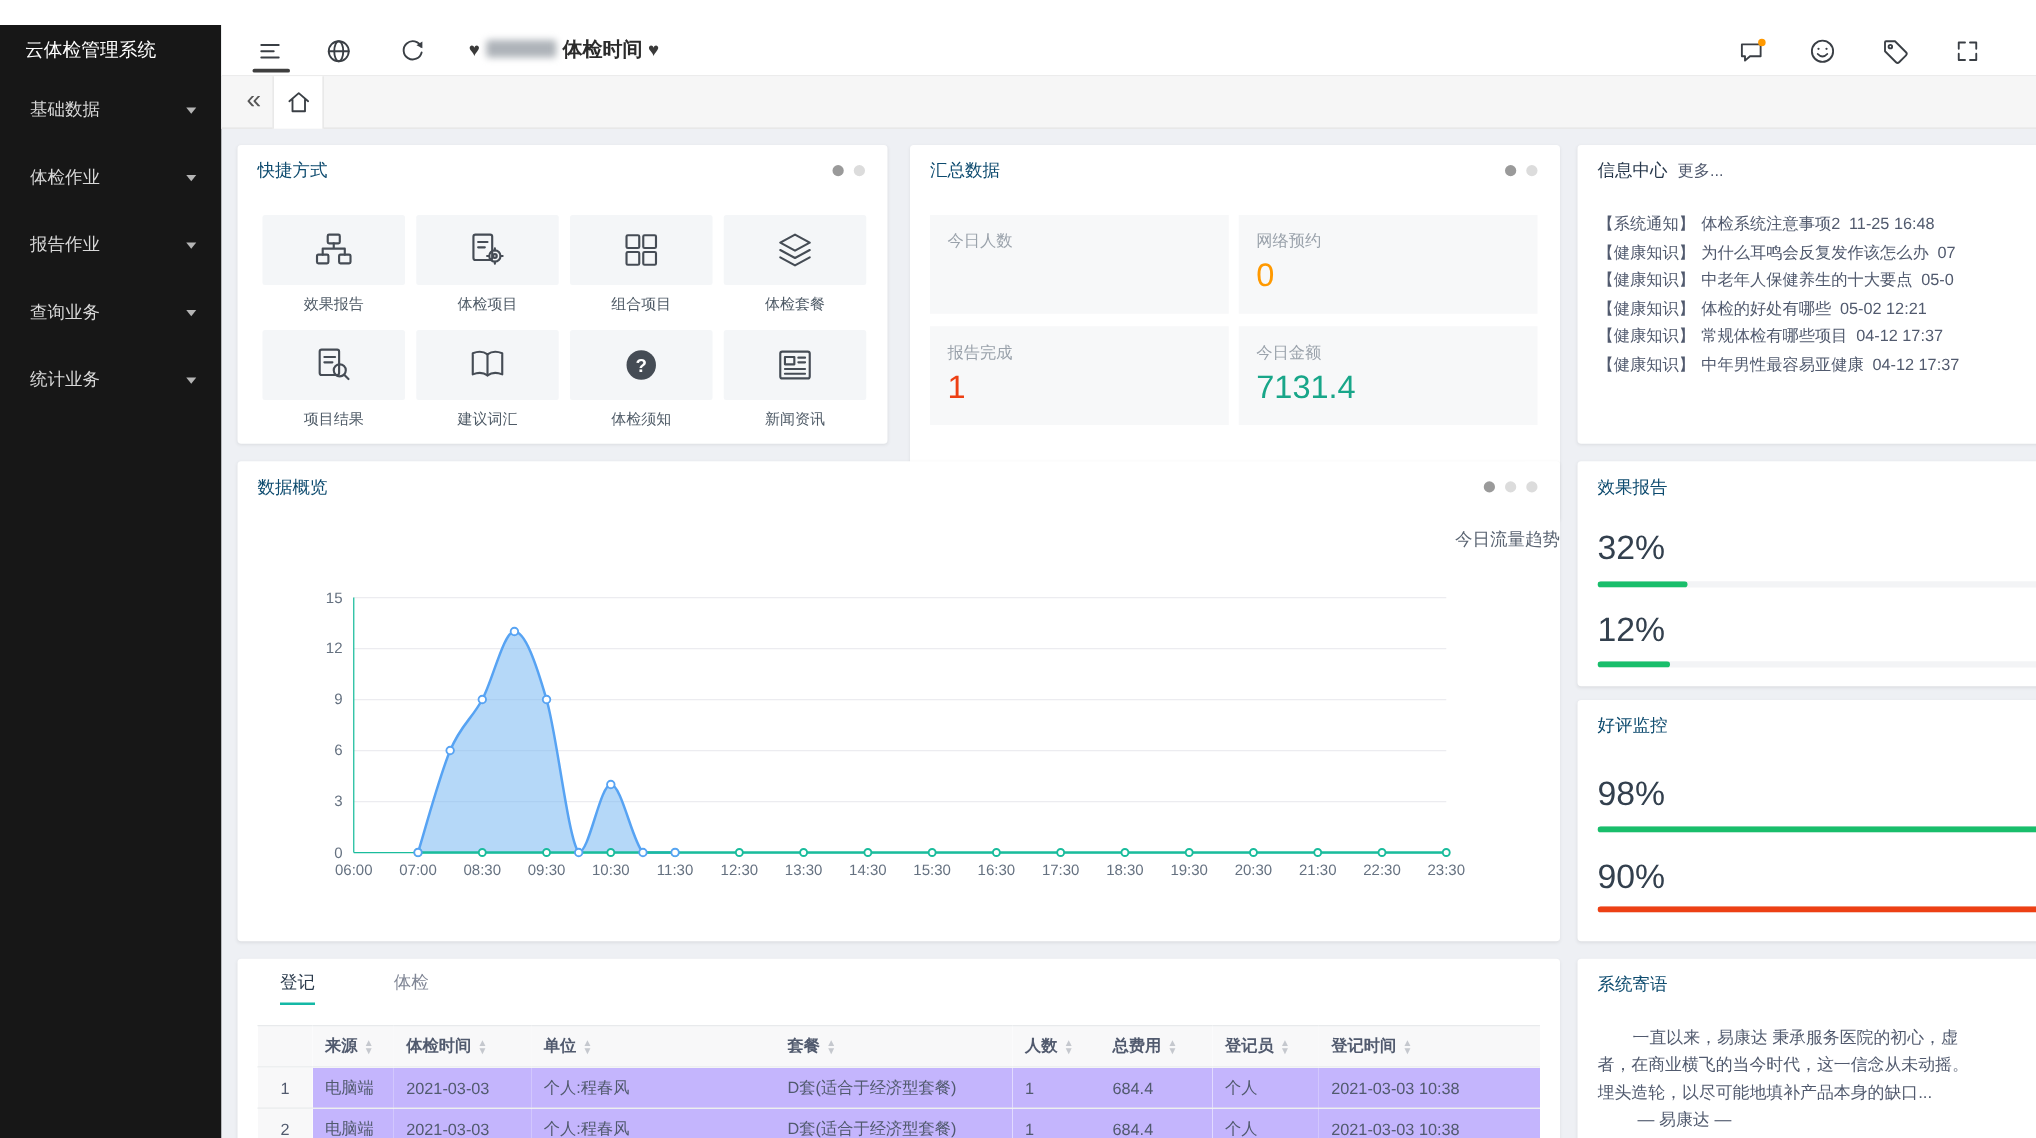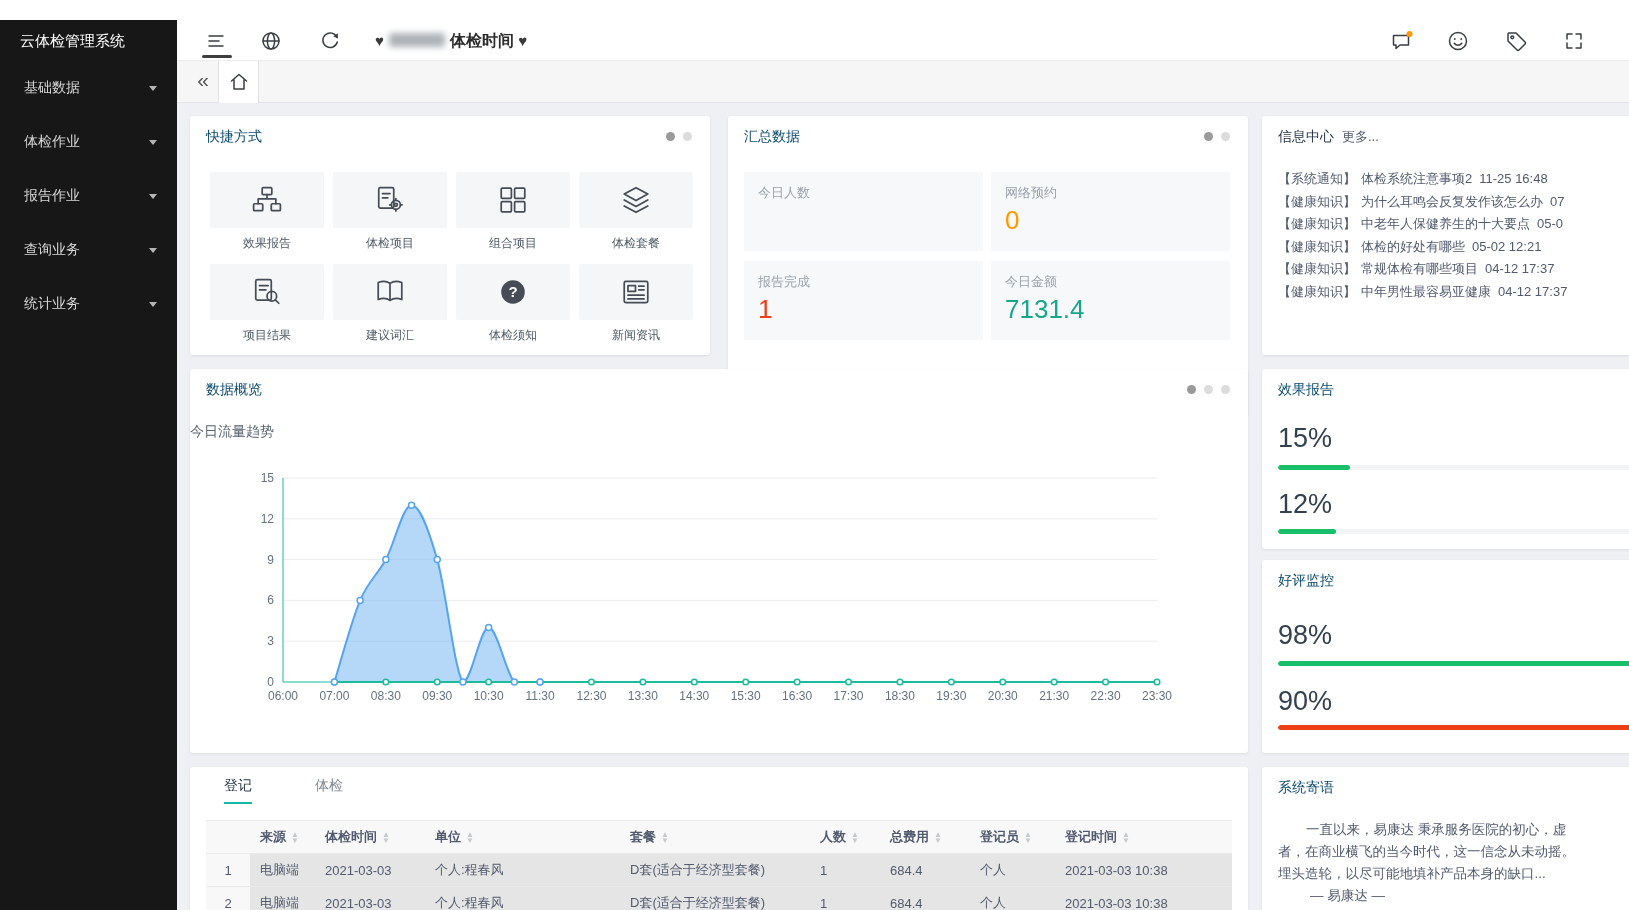--- a/index.html
+++ b/index.html
@@ -57,35 +57,35 @@
 
   
   .info-head { position:absolute; left:16px; top:12px; font-size:14px; color:#25364a; }
   .info-more { margin-left:8px; font-size:13px; color:#515a6e; cursor:pointer; }
   .info-list { position:absolute; left:16px; top:52px; right:0; }
   .info-item { height:22.5px; line-height:22.5px; font-size:13px; color:#515a6e; white-space:nowrap; overflow:hidden; cursor:pointer; }
   .info-item .ttl { margin-left:5px; }
   .info-item .date { margin-left:7px; }
 
   
-  .chart-title { position:absolute; top:54px; width:100%; text-align:left; font-size:14px; color:#5a6472; }
+  .chart-title { position:absolute; top:54px; width:100%; text-align:right; font-size:14px; color:#5a6472; }
   #trend-svg { position:absolute; left:0; top:95px; }
 
   
   .metric-value { position:absolute; left:16px; font-size:27px; color:#33404e; }
   .bar { position:absolute; left:16px; width:480px; height:5px; border-radius:3px; background:#f3f4f6; overflow:hidden; }
   .bar-fill { height:100%; border-radius:3px; }
 
   
   .reg-tabs { position:absolute; left:34px; top:10px; display:flex; gap:63px; }
   .reg-tab { font-size:14px; color:#808695; padding-bottom:7px; cursor:pointer; }
   .reg-tab.active { color:#2a3a4c; border-bottom:2px solid #14b8a6; }
   .reg-table { position:absolute; left:16px; top:53px; width:1026px; border-collapse:collapse; font-size:13px; color:#515a6e; table-layout:fixed; }
   .reg-table th { height:33px; background:#f8f8f9; border-top:1px solid #e8eaec; border-bottom:1px solid #e8eaec; padding:0 0 0 10px; text-align:left; font-weight:600; white-space:nowrap; overflow:hidden; }
-  .reg-table td { height:33px; border-bottom:1px solid #e8eaec; padding:0 0 0 10px; white-space:nowrap; overflow:hidden; background:#e5e5e5; }
+  .reg-table td { height:33px; border-bottom:1px solid #e8eaec; padding:0 0 0 10px; white-space:nowrap; overflow:hidden; background:#c4b5fd; }
   .reg-table td.idx { background:#f8f8f9; text-align:center; padding:0; }
   .sort { display:inline-flex; flex-direction:column; margin-left:5px; vertical-align:middle; }
   .sort i { font-style:normal; font-size:8px; line-height:6px; color:#c5c8ce; display:block; }
 
   
   .msg-body { position:absolute; left:16px; top:52px; width:480px; font-size:13.5px; color:#515a6e; line-height:22px; }
   .msg-line { white-space:nowrap; overflow:hidden; height:22px; }
   .msg-line.first { text-indent:28px; }
   .msg-line.sig { text-indent:32px; }
 </style>
@@ -378,21 +378,21 @@
           <circle cx="247.23529411764707" cy="95.6" r="3" fill="#fff" stroke="#57a3f3" stroke-width="1.5"></circle>
           <circle cx="272.94117647058823" cy="218" r="3" fill="#fff" stroke="#57a3f3" stroke-width="1.5"></circle>
           <circle cx="298.6470588235294" cy="163.6" r="3" fill="#fff" stroke="#57a3f3" stroke-width="1.5"></circle>
           <circle cx="324.3529411764706" cy="218" r="3" fill="#fff" stroke="#57a3f3" stroke-width="1.5"></circle>
           <circle cx="350.05882352941177" cy="218" r="3" fill="#fff" stroke="#57a3f3" stroke-width="1.5"></circle>
         </svg>
     </div>
 
     <div class="card card-effect">
       <div class="card-title">效果报告</div>
-      <div class="metric-value" style="top:54px">15%</div>
+      <div class="metric-value" style="top:54px">32%</div>
       <div class="bar" style="top:96px">
           <div class="bar-fill" style="width: 15%; background: rgb(25, 190, 107);"></div>
         </div>
       <div class="metric-value" style="top:120px">12%</div>
       <div class="bar" style="top:160px">
           <div class="bar-fill" style="width: 12%; background: rgb(25, 190, 107);"></div>
         </div>
     </div>
 
     <div class="card card-praise">

